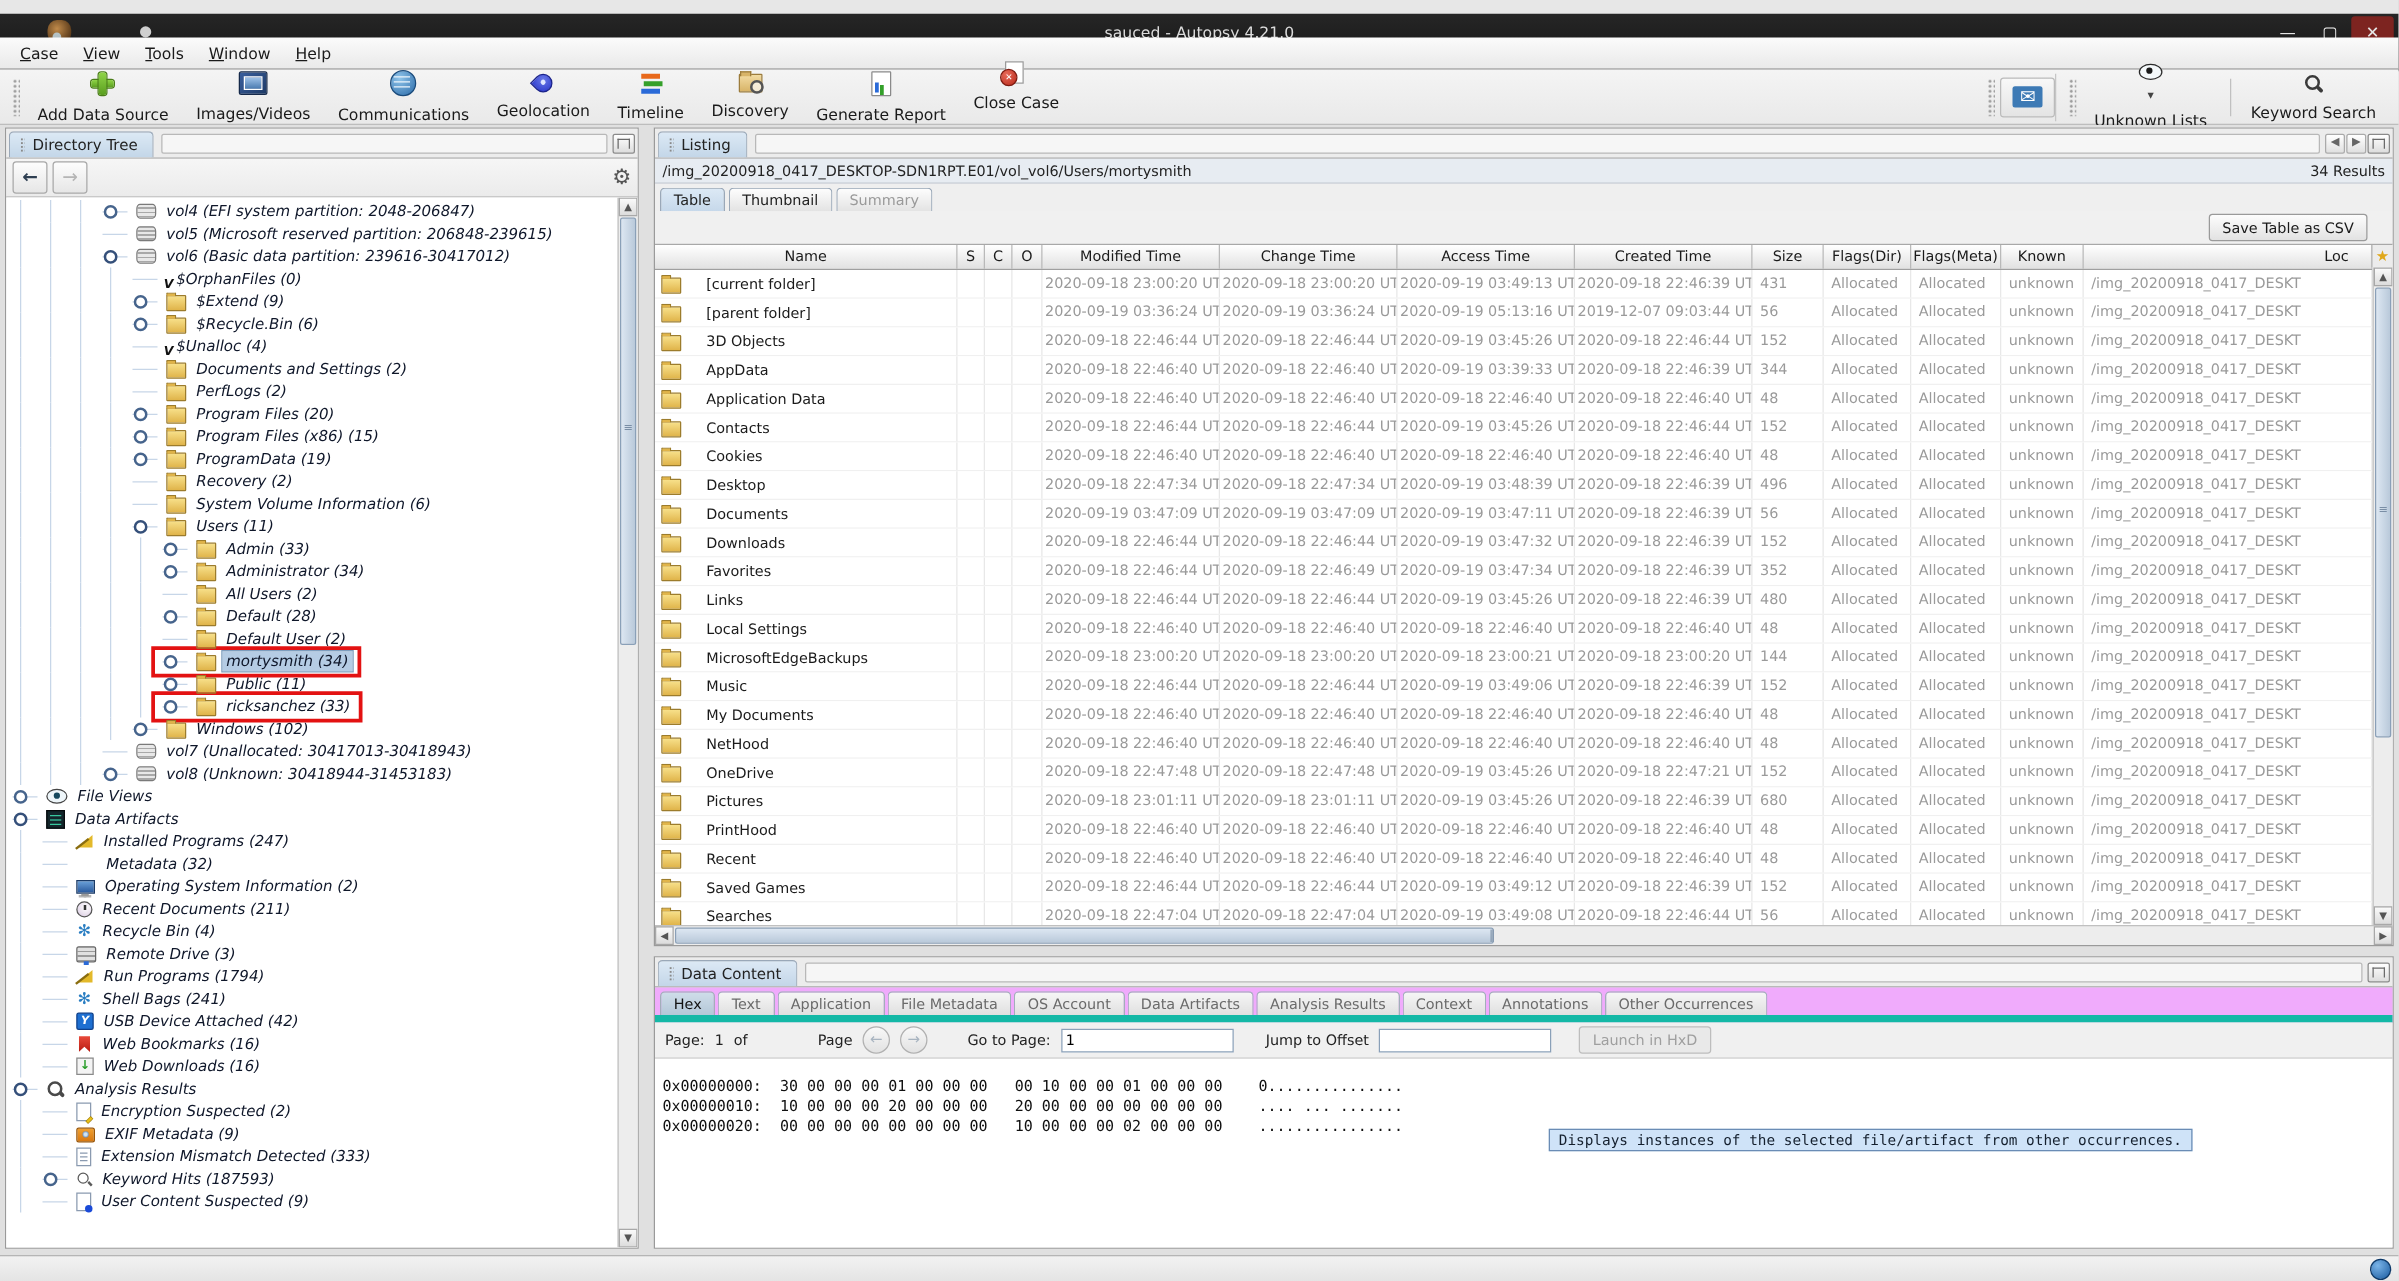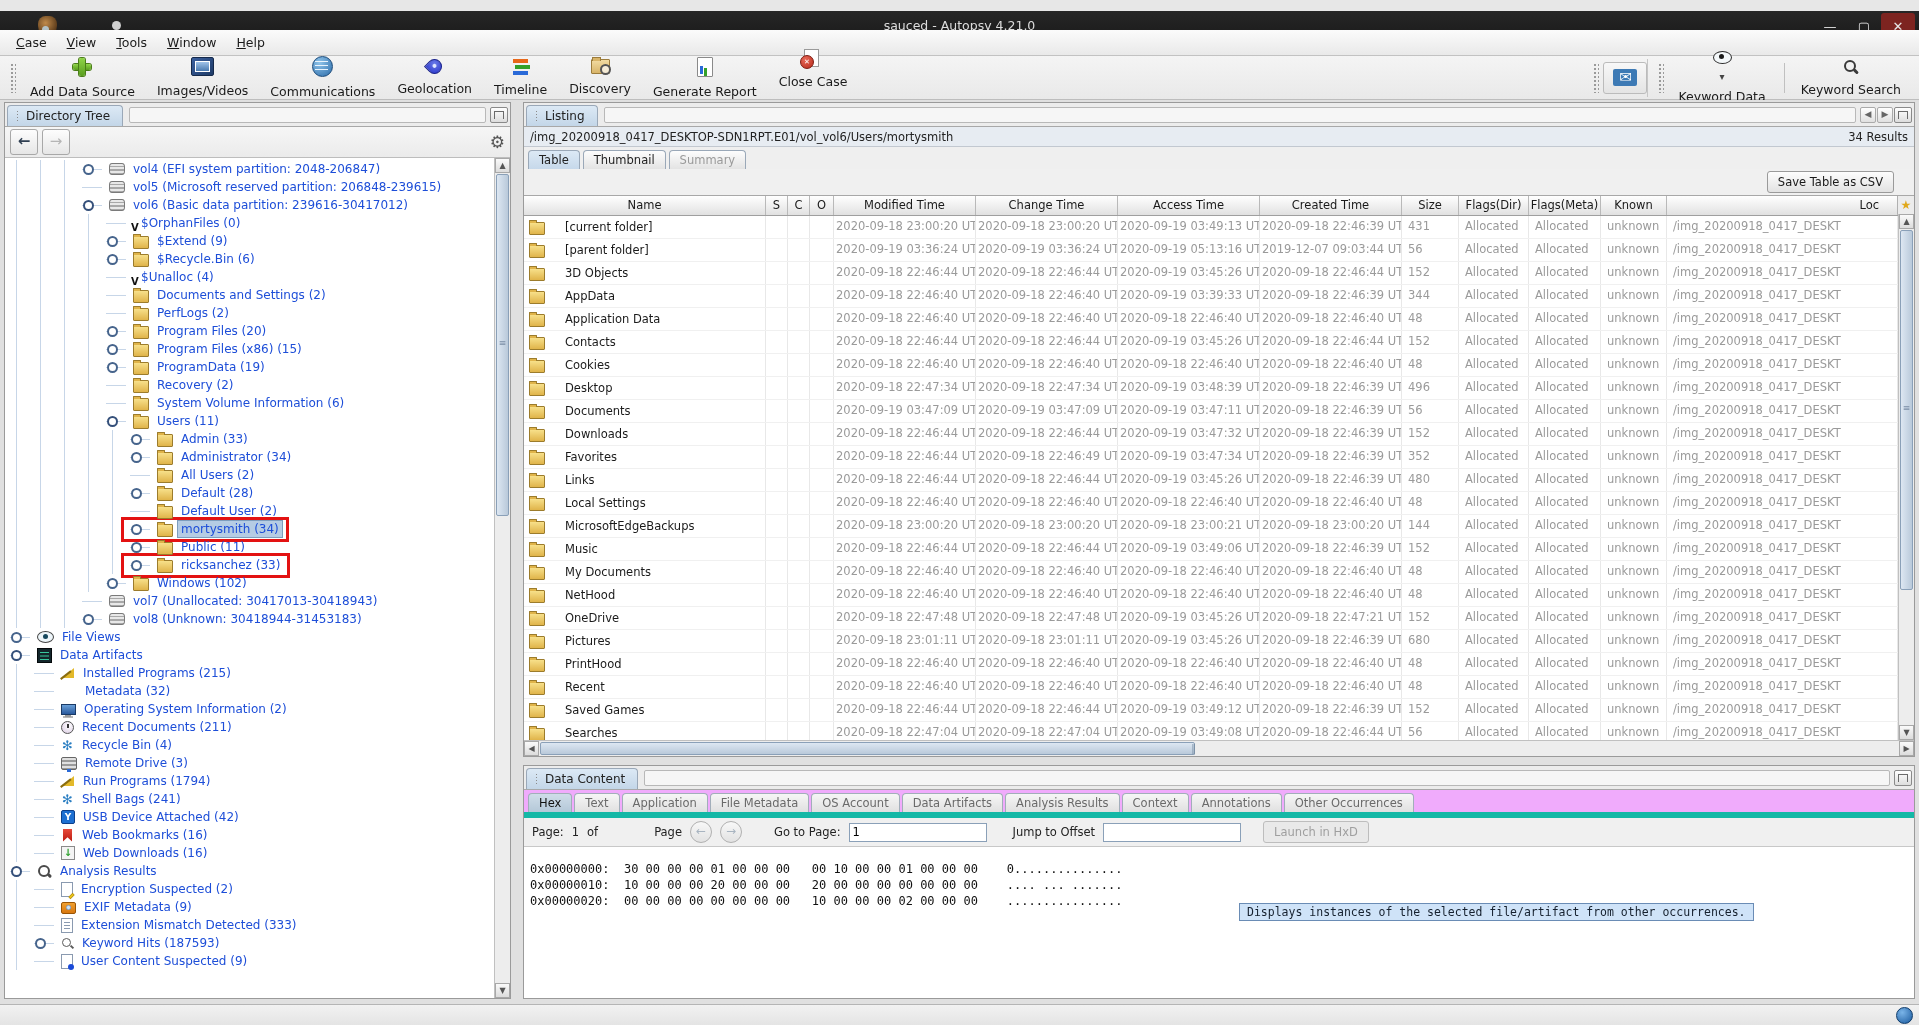--- a/index.html
+++ b/index.html
@@ -76,21 +76,21 @@
   .tab-arrow{width:14px;height:14px;margin:0 1px 3px 0;font-size:9px;color:#666;border:1px solid #aaa;background:linear-gradient(#fff,#e0e0e0);text-align:center;line-height:13px;border-radius:2px;}
 
   
   .tree-toolbar{height:30px;background:linear-gradient(#f6f6f6,#ebebeb);border-bottom:1px solid #bdbdbd;display:flex;align-items:center;padding:0 5px;}
   .nav-btn{width:26px;height:24px;border:1px solid #a8a8a8;border-radius:3px;background:linear-gradient(#fdfdfd,#e6e6e6);font-size:15px;text-align:center;line-height:22px;margin-right:4px;}
   .nav-btn.back{color:#2f3f52;font-weight:bold;}
   .nav-btn.fwd{color:#b5b5b5;}
   .gear-icon{margin-left:auto;font-size:17px;color:#555;}
   .tree-body{flex:1;background:#fff;position:relative;overflow:hidden;}
   .tree-rows{position:absolute;left:0;top:2px;right:16px;}
-  .tree-row{display:flex;align-items:center;height:18px;font-size:12px;color:#1d4ed8;white-space:nowrap;}
+  .tree-row{display:flex;align-items:center;height:18px;font-size:12px;color:#0f172a;white-space:nowrap;font-style:italic;}
   .t-guide{width:24px;height:18px;position:relative;flex:none;}
   .t-guide::before{content:"";position:absolute;left:11px;top:0;bottom:0;border-left:1px solid #c7d6e8;}
   .connector{width:24px;height:18px;position:relative;flex:none;}
   .connector::before{content:"";position:absolute;left:2px;right:2px;top:9px;border-top:1px solid #c7d6e8;}
   .connector.collapsed::after,.connector.expanded::after{content:"";position:absolute;left:3px;top:4px;width:7px;height:7px;border:2px solid #46648c;border-radius:50%;background:#fff;}
   .connector.expanded::after{border-color:#35507a;}
   .node-line{display:inline-flex;align-items:center;gap:5px;padding:0 3px;height:17px;}
   .node-line.annotated{outline:3px solid #e31212;outline-offset:1px;}
   .tree-label{padding:1px 3px;}
   .tree-label.selected{background:#b5cce4;outline:1px solid #7d9dbd;}
@@ -252,21 +252,21 @@
     <span class="spacer"></span>
     <span class="grip"></span>
     <span class="envelope-btn">
       <span class="icon envelope-icon">✉</span>
     </span>
     <span class="right-group">
       <span class="grip"></span>
       <span class="tbtn">
         <span class="icon eye-icon"></span>
         <span class="caret">▾</span>
-        <span>Keyword Data</span>
+        <span>Unknown Lists</span>
       </span>
       <span class="tb-sep"></span>
       <span class="tbtn">
         <span class="icon magnifier-icon"></span>
         <span>Keyword Search</span>
       </span>
     </span>
   </div>
 
   <div class="workspace">
@@ -587,21 +587,21 @@
                 <span class="connector expanded"></span>
                 <span class="icon data-artifacts-icon"></span>
                 <span class="tree-label">Data Artifacts</span>
               </span>
             </div>
             <div class="tree-row">
               <span class="t-guide"></span>
               <span class="node-line">
                 <span class="connector leaf"></span>
                 <span class="icon chart-icon"></span>
-                <span class="tree-label">Installed Programs (215)</span>
+                <span class="tree-label">Installed Programs (247)</span>
               </span>
             </div>
             <div class="tree-row">
               <span class="t-guide"></span>
               <span class="node-line">
                 <span class="connector leaf"></span>
                 <span class="icon metadata-icon"></span>
                 <span class="tree-label">Metadata (32)</span>
               </span>
             </div>

